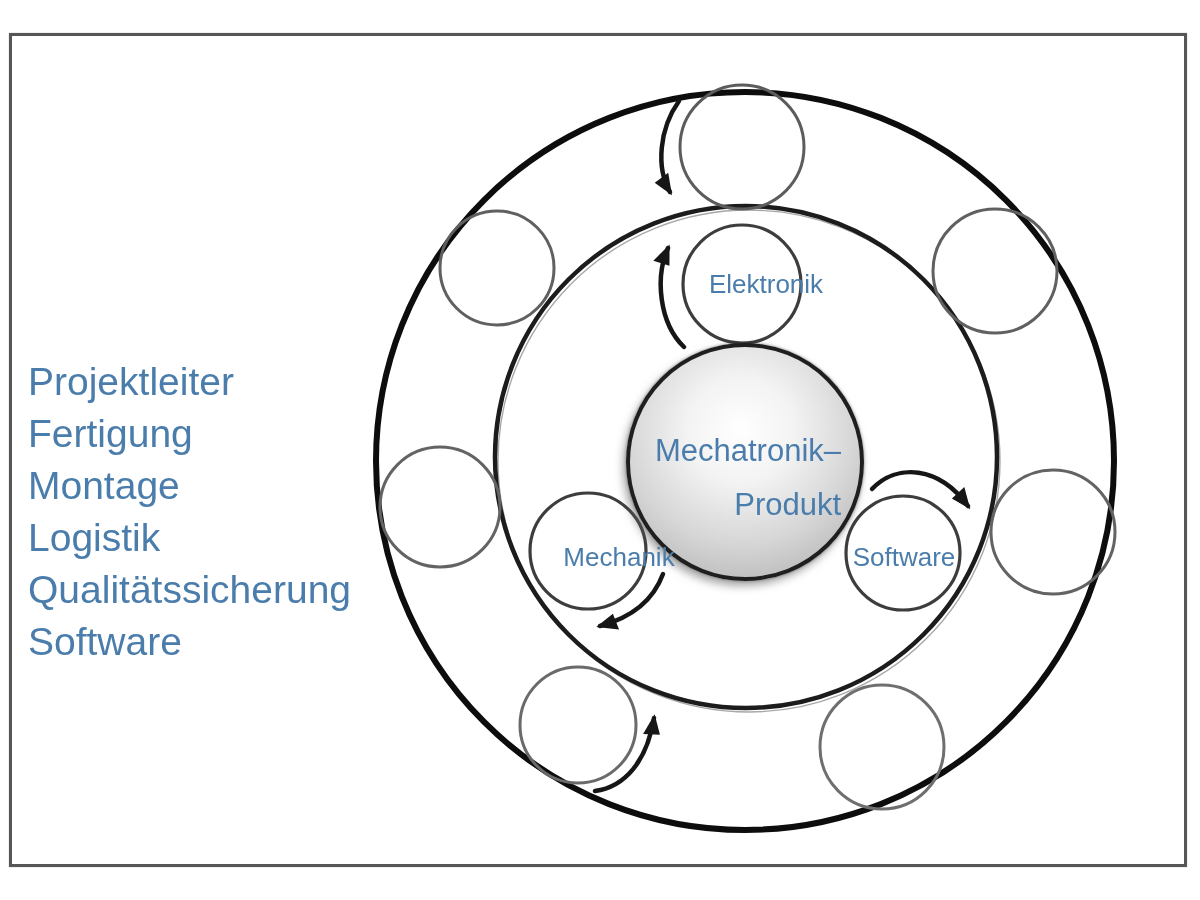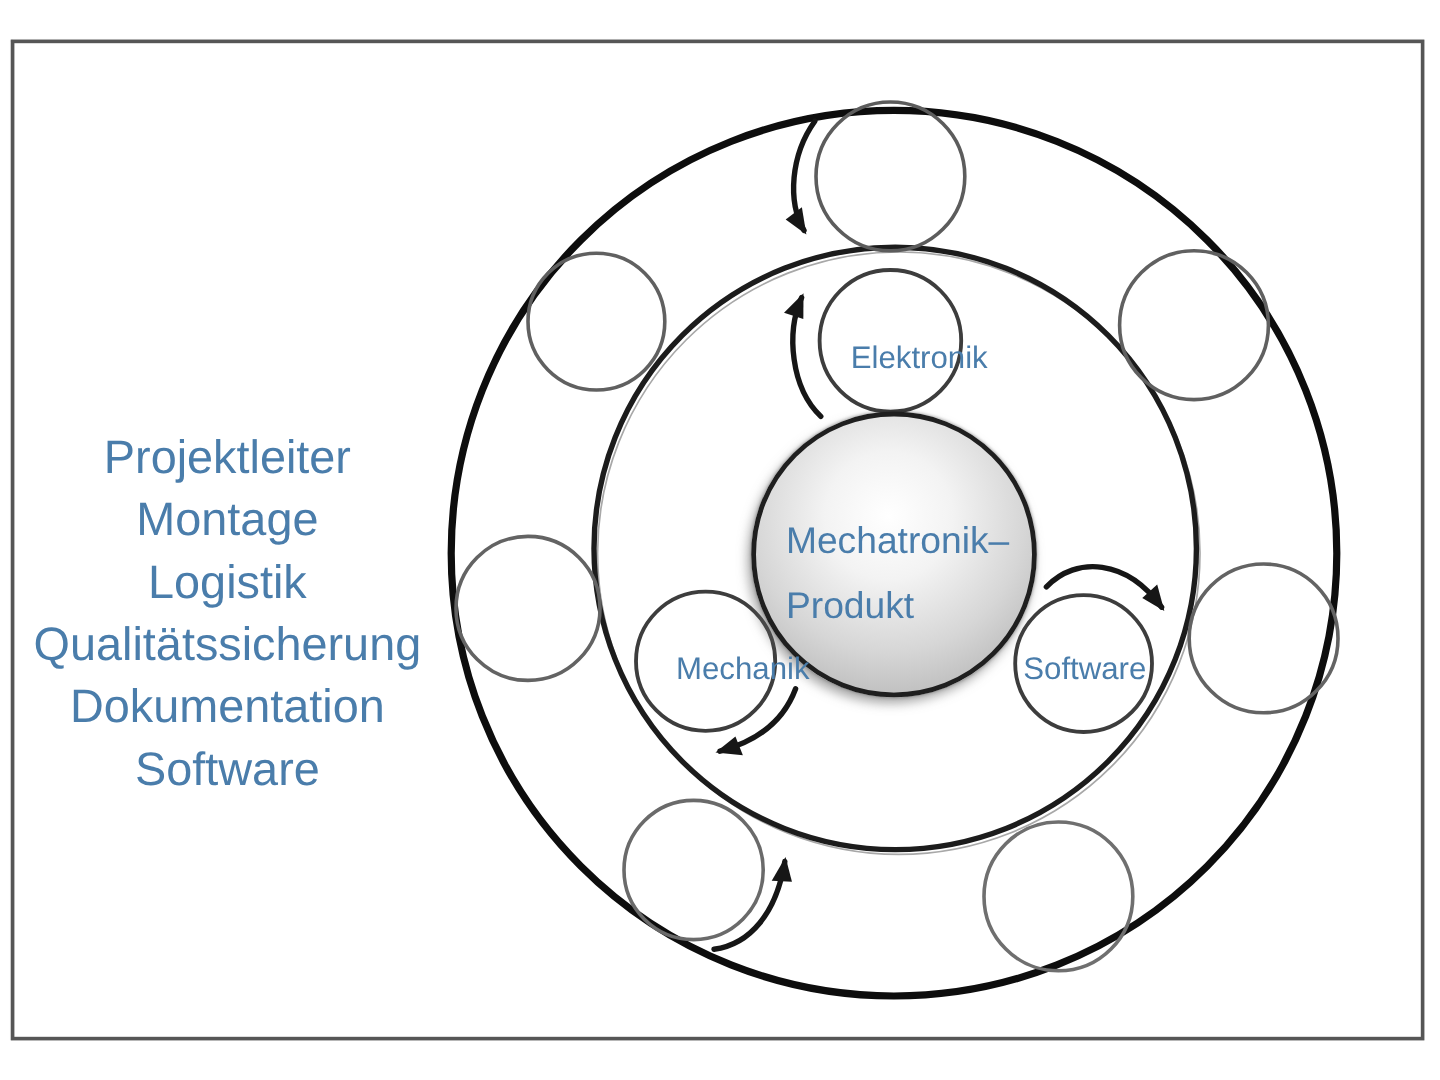--- a/index.html
+++ b/index.html
@@ -41,45 +41,44 @@
     border-radius: 50%;
     border: 4px solid #1f1f1f;
     background: radial-gradient(circle at 48% 36%, #ffffff 0%, #f3f3f3 28%, #d6d6d6 60%, #a8a8a8 100%);
     box-shadow: -3px 5px 9px rgba(95,95,95,0.55), 0 0 3px rgba(0,0,0,0.45);
   }
   .center-label {
     position: absolute;
     left: 748px;
     top: 478px;
     transform: translate(-50%, -50%);
-    text-align: left;
+    text-align: right;
     color: #4a7dab;
     font-size: 31px;
     line-height: 54px;
     white-space: nowrap;
   }
   .disc-label {
     position: absolute;
     transform: translate(-50%, -50%);
     color: #4a7dab;
     font-size: 26px;
     white-space: nowrap;
   }
-  .disc-label.elektronik { left: 742px; top: 298px; padding-left: 48px; }
+  .disc-label.elektronik { left: 742px; top: 284px; padding-left: 48px; }
   .disc-label.mechanik   { left: 619px; top: 557px; }
   .disc-label.software   { left: 904px; top: 557px; }
   .role-list {
     position: absolute;
     left: 28px;
     top: 356px;
     color: #4a7dab;
     font-size: 39px;
     line-height: 52px;
     white-space: nowrap;
-    text-align: center;
   }
 </style>
 </head>
 <body>
 
 <div class="canvas">
 
   <div class="frame"></div>
 
   <svg class="diagram-svg" viewBox="0 0 1200 900" xmlns="http://www.w3.org/2000/svg">
@@ -120,20 +119,20 @@
     <div>Mechatronik–</div>
     <div>Produkt</div>
   </div>
 
   <div class="disc-label elektronik">Elektronik</div>
   <div class="disc-label mechanik">Mechanik</div>
   <div class="disc-label software">Software</div>
 
   <div class="role-list">
     <div>Projektleiter</div>
+    <div>Fertigung</div>
     <div>Montage</div>
     <div>Logistik</div>
     <div>Qualitätssicherung</div>
-    <div>Dokumentation</div>
     <div>Software</div>
   </div>
 
 </div>
 
 </body></html>

